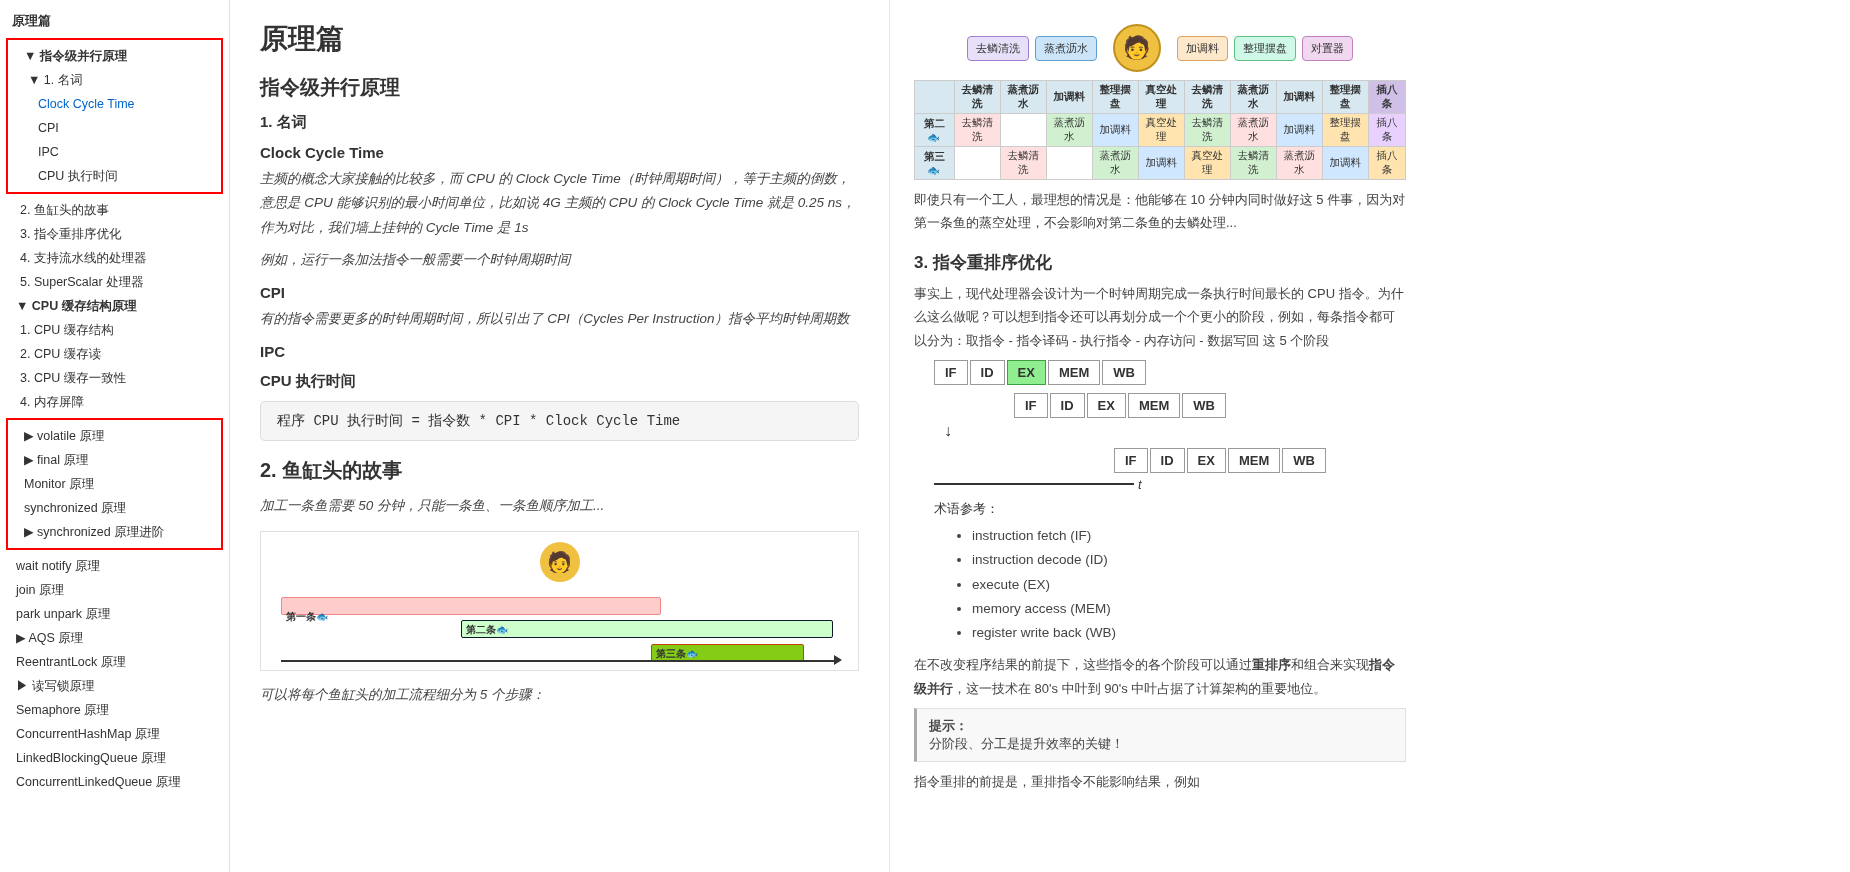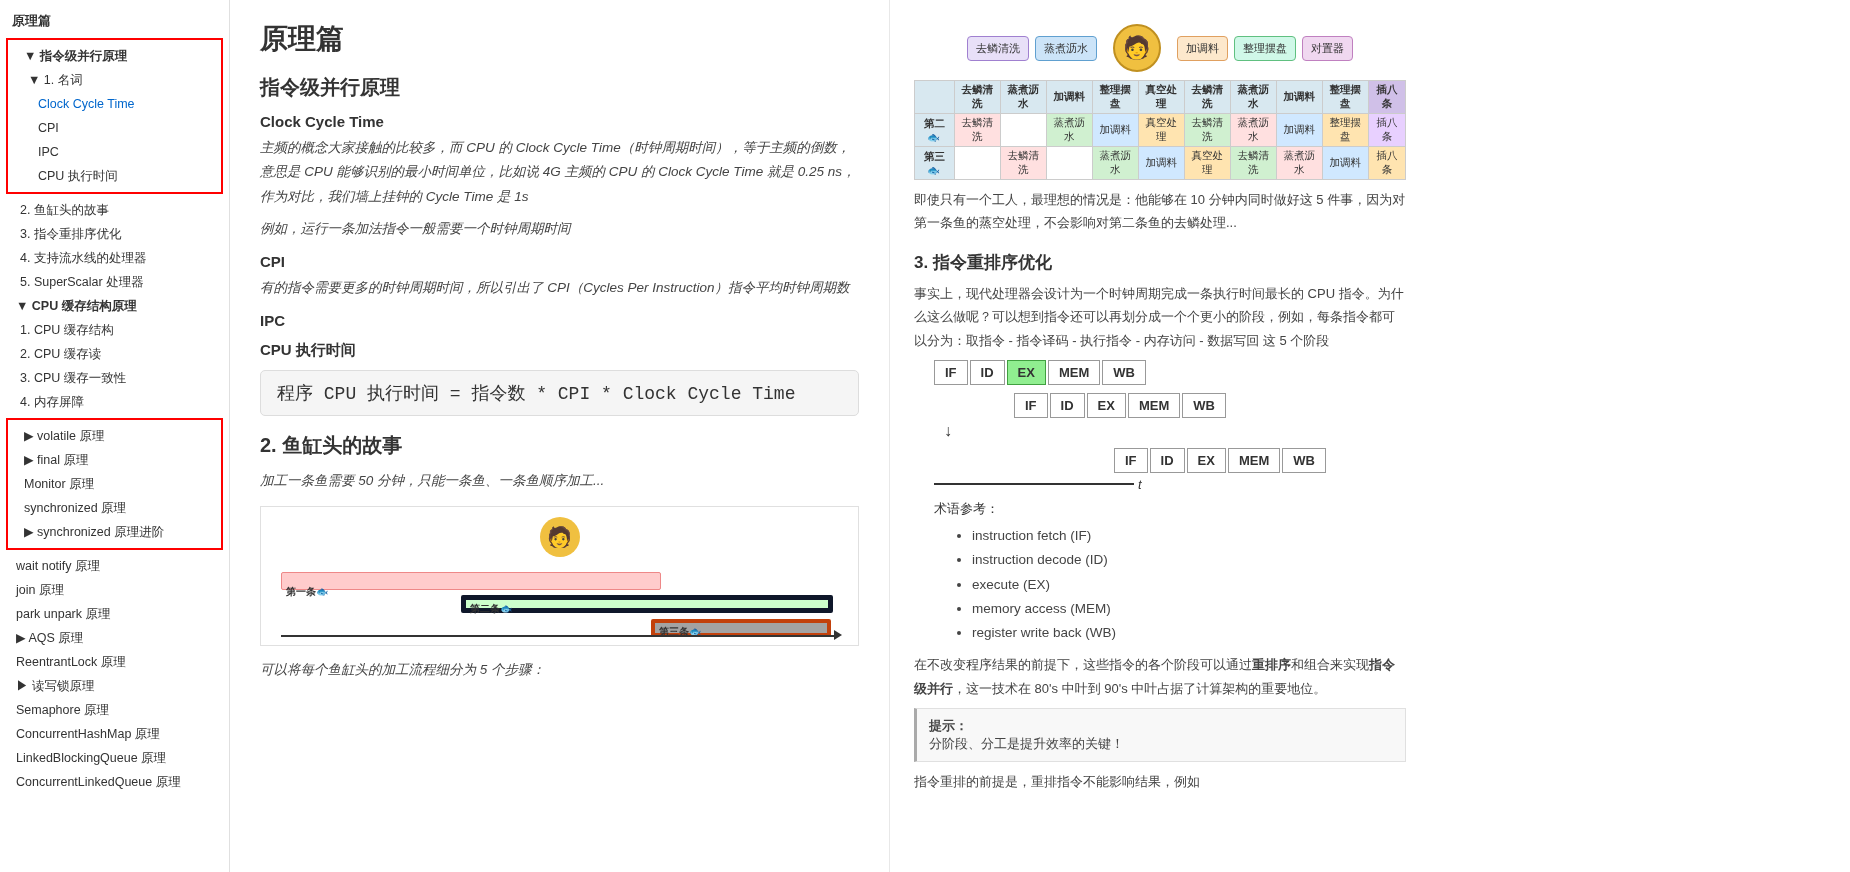--- a/index.html
+++ b/index.html
@@ -74,21 +74,21 @@
       color: #444;
       margin-bottom: 8px;
       font-style: italic;
     }
     .code-block {
       background: #f5f5f5;
       border: 1px solid #ddd;
       border-radius: 5px;
       padding: 10px 16px;
       font-family: "Courier New", monospace;
-      font-size: 18px;
+      font-size: 14px;
       color: #333;
       margin: 10px 0;
     }
     .bullet-list {
       padding-left: 22px;
       margin: 6px 0;
     }
     .bullet-list li {
       line-height: 1.8;
       font-size: 13.5px;
@@ -119,22 +119,22 @@
       display: flex; align-items: center; justify-content: center;
       font-size: 20px;
     }
     .pipeline-bar {
       position: absolute;
       height: 18px;
       border-radius: 2px;
       top: 65px;
     }
     .bar1 { left: 20px; width: 380px; background: #ffcccc; border: 1px solid #e88; }
-    .bar2 { left: 200px; width: 372px; background: #ccffcc; border: 5px solid #0f172a; top: 88px; }
-    .bar3 { left: 390px; width: 180px; background: #a3a3a3; border: 4px solid #c2410c; top: 112px; }
+    .bar2 { left: 200px; width: 372px; background: #ccffcc; border: 1px solid #0f172a; top: 88px; }
+    .bar3 { left: 390px; width: 153px; background: #84cc16; border: 1px solid #c2410c; top: 112px; }
     .arrow-line {
       position: absolute;
       bottom: 8px;
       left: 20px;
       right: 20px;
       height: 2px;
       background: #333;
     }
     .arrow-head {
       position: absolute;
@@ -311,20 +311,21 @@
   <div class="sidebar-item">▶ 读写锁原理</div>
   <div class="sidebar-item">Semaphore 原理</div>
   <div class="sidebar-item">ConcurrentHashMap 原理</div>
   <div class="sidebar-item">LinkedBlockingQueue 原理</div>
   <div class="sidebar-item">ConcurrentLinkedQueue 原理</div>
 </div>
 
 <div id="main">
   <div class="page-title">原理篇</div>
   <div class="section-title">指令级并行原理</div>
+  <div class="subsection-title">1. 名词</div>
   <div class="subsection-title">Clock Cycle Time</div>
   <div class="content-para">主频的概念大家接触的比较多，而 CPU 的 Clock Cycle Time（时钟周期时间），等于主频的倒数，意思是 CPU 能够识别的最小时间单位，比如说 4G 主频的 CPU 的 Clock Cycle Time 就是 0.25 ns，作为对比，我们墙上挂钟的 Cycle Time 是 1s</div>
   <div class="content-para">例如，运行一条加法指令一般需要一个时钟周期时间</div>
   <div class="subsection-title">CPI</div>
   <div class="content-para">有的指令需要更多的时钟周期时间，所以引出了 CPI（Cycles Per Instruction）指令平均时钟周期数</div>
   <div class="subsection-title">IPC</div>
   <div class="subsection-title">CPU 执行时间</div>
   <div class="code-block">程序 CPU 执行时间 = 指令数 * CPI * Clock Cycle Time</div>
 
   <div class="section-title">2. 鱼缸头的故事</div>

